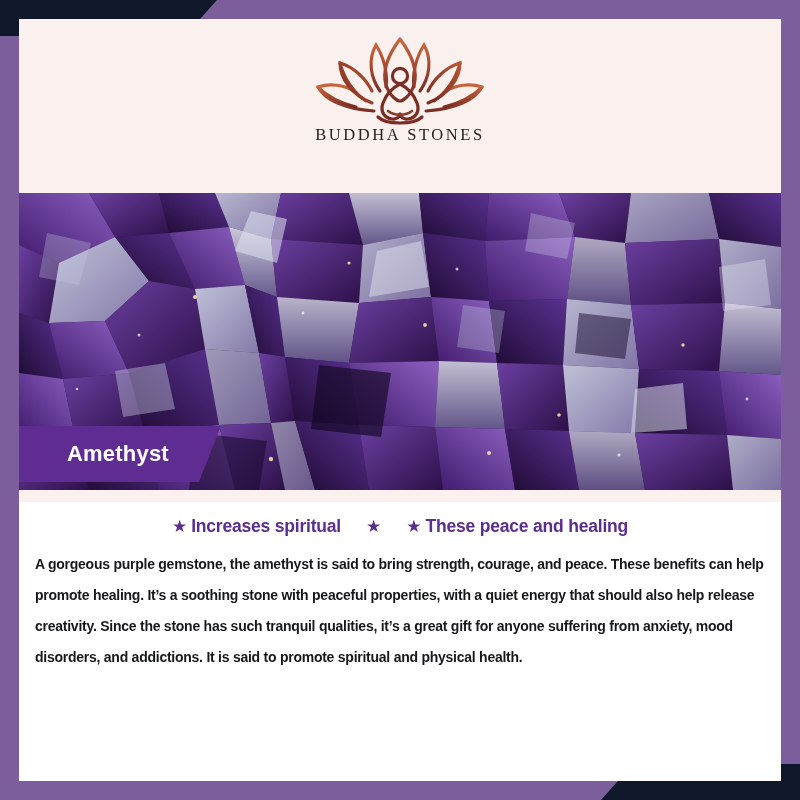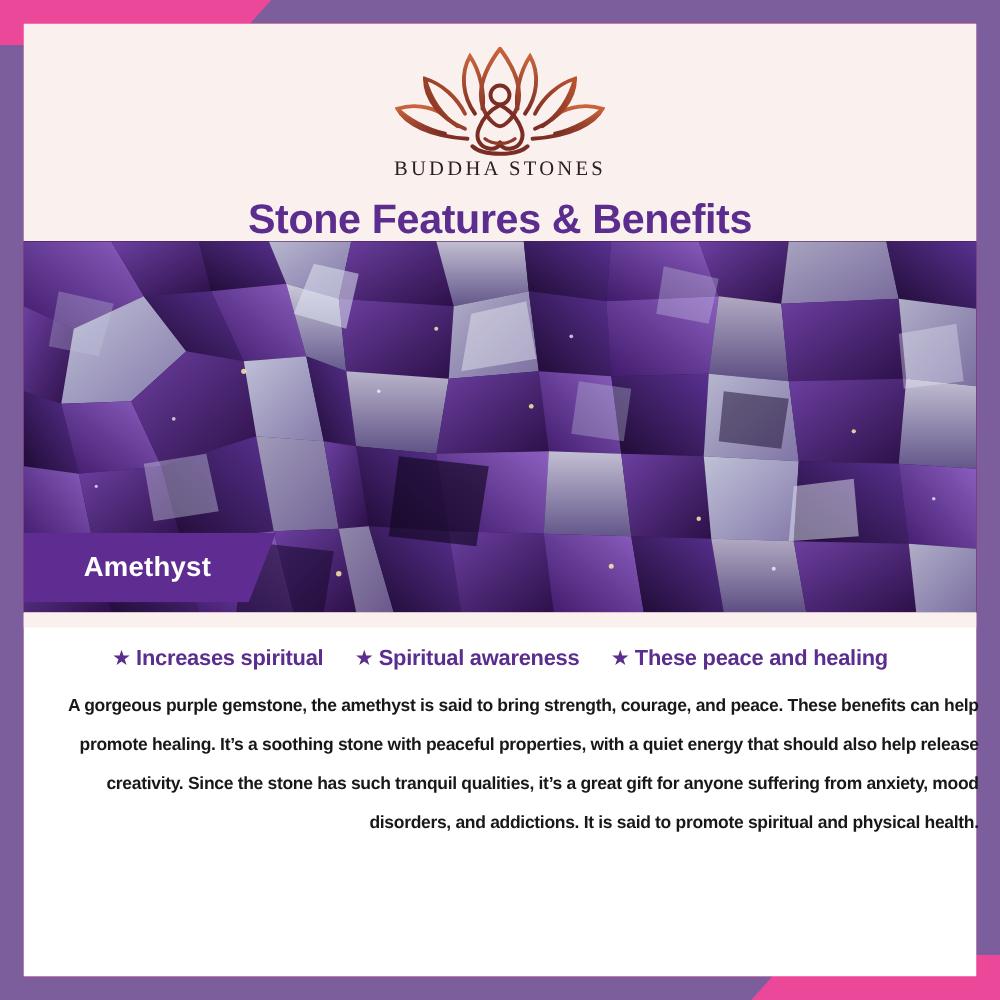--- a/index.html
+++ b/index.html
@@ -12,23 +12,22 @@
 
   body {
     font-family: "Liberation Sans", sans-serif;
     background: #faf0ee;
     position: relative;
   }
 
   #page {
     position: absolute;
     inset: 0;
-    background: #ec4899;
+    background: #0f172a;
     overflow: hidden;
-    text-align: right;
   }
 
   
   .frame-band {
     position: absolute;
     background: #7b5e9b;
   }
 
   
   .band-top {
@@ -231,21 +230,20 @@
         <circle cx="100" cy="43" r="7.6" fill="none" stroke="#7a2d24" stroke-width="3.1"></circle>
 
         <path d="M100 51 C92 55 86 62 83 70 C80 78 84 85 92 86 C96 86.6 100 84 100 81" fill="none" stroke="#7a2d24" stroke-width="3.2" stroke-linecap="round"></path>
         <path d="M100 51 C108 55 114 62 117 70 C120 78 116 85 108 86 C104 86.6 100 84 100 81" fill="none" stroke="#7a2d24" stroke-width="3.2" stroke-linecap="round"></path>
 
         <path d="M78 84 C86 92 114 92 122 84" fill="none" stroke="#7a2d24" stroke-width="3.2" stroke-linecap="round"></path>
         <path d="M88 78 C94 83 106 83 112 78" fill="none" stroke="#8d3a28" stroke-width="2.6" stroke-linecap="round"></path>
       </svg>
     </div>
     <div class="brand-name">BUDDHA STONES</div>
-    <div class="page-title">Stone Features &amp; Benefits</div>
   </div>
 
   <div class="hero">
     <svg viewBox="0 0 762 297" preserveAspectRatio="none" aria-hidden="true">
       <defs>
         <linearGradient id="g1" x1="0" y1="0" x2="1" y2="1">
           <stop offset="0" stop-color="#6b3fa0"></stop>
             <stop offset="1" stop-color="#2d1049"></stop>
         </linearGradient>
         <linearGradient id="g2" x1="0" y1="0" x2="1" y2="1">
@@ -372,21 +370,20 @@
   <div class="content">
     <div class="content-topfade"></div>
 
     <div class="features">
       <div class="feature">
         <span class="feature-star">★</span>
         <span class="feature-label">Increases spiritual</span>
       </div>
       <div class="feature">
         <span class="feature-star">★</span>
-        <span class="feature-label">Spiritual awareness</span>
       </div>
       <div class="feature">
         <span class="feature-star">★</span>
         <span class="feature-label">These peace and healing</span>
       </div>
     </div>
 
     <p class="body-text">A gorgeous purple gemstone, the amethyst is said to bring strength, courage, and peace. These benefits can help promote healing. It’s a soothing stone with peaceful properties, with a quiet energy that should also help release creativity. Since the stone has such tranquil qualities, it’s a great gift for anyone suffering from anxiety, mood disorders, and addictions. It is said to promote spiritual and physical health.</p>
   </div>
 

